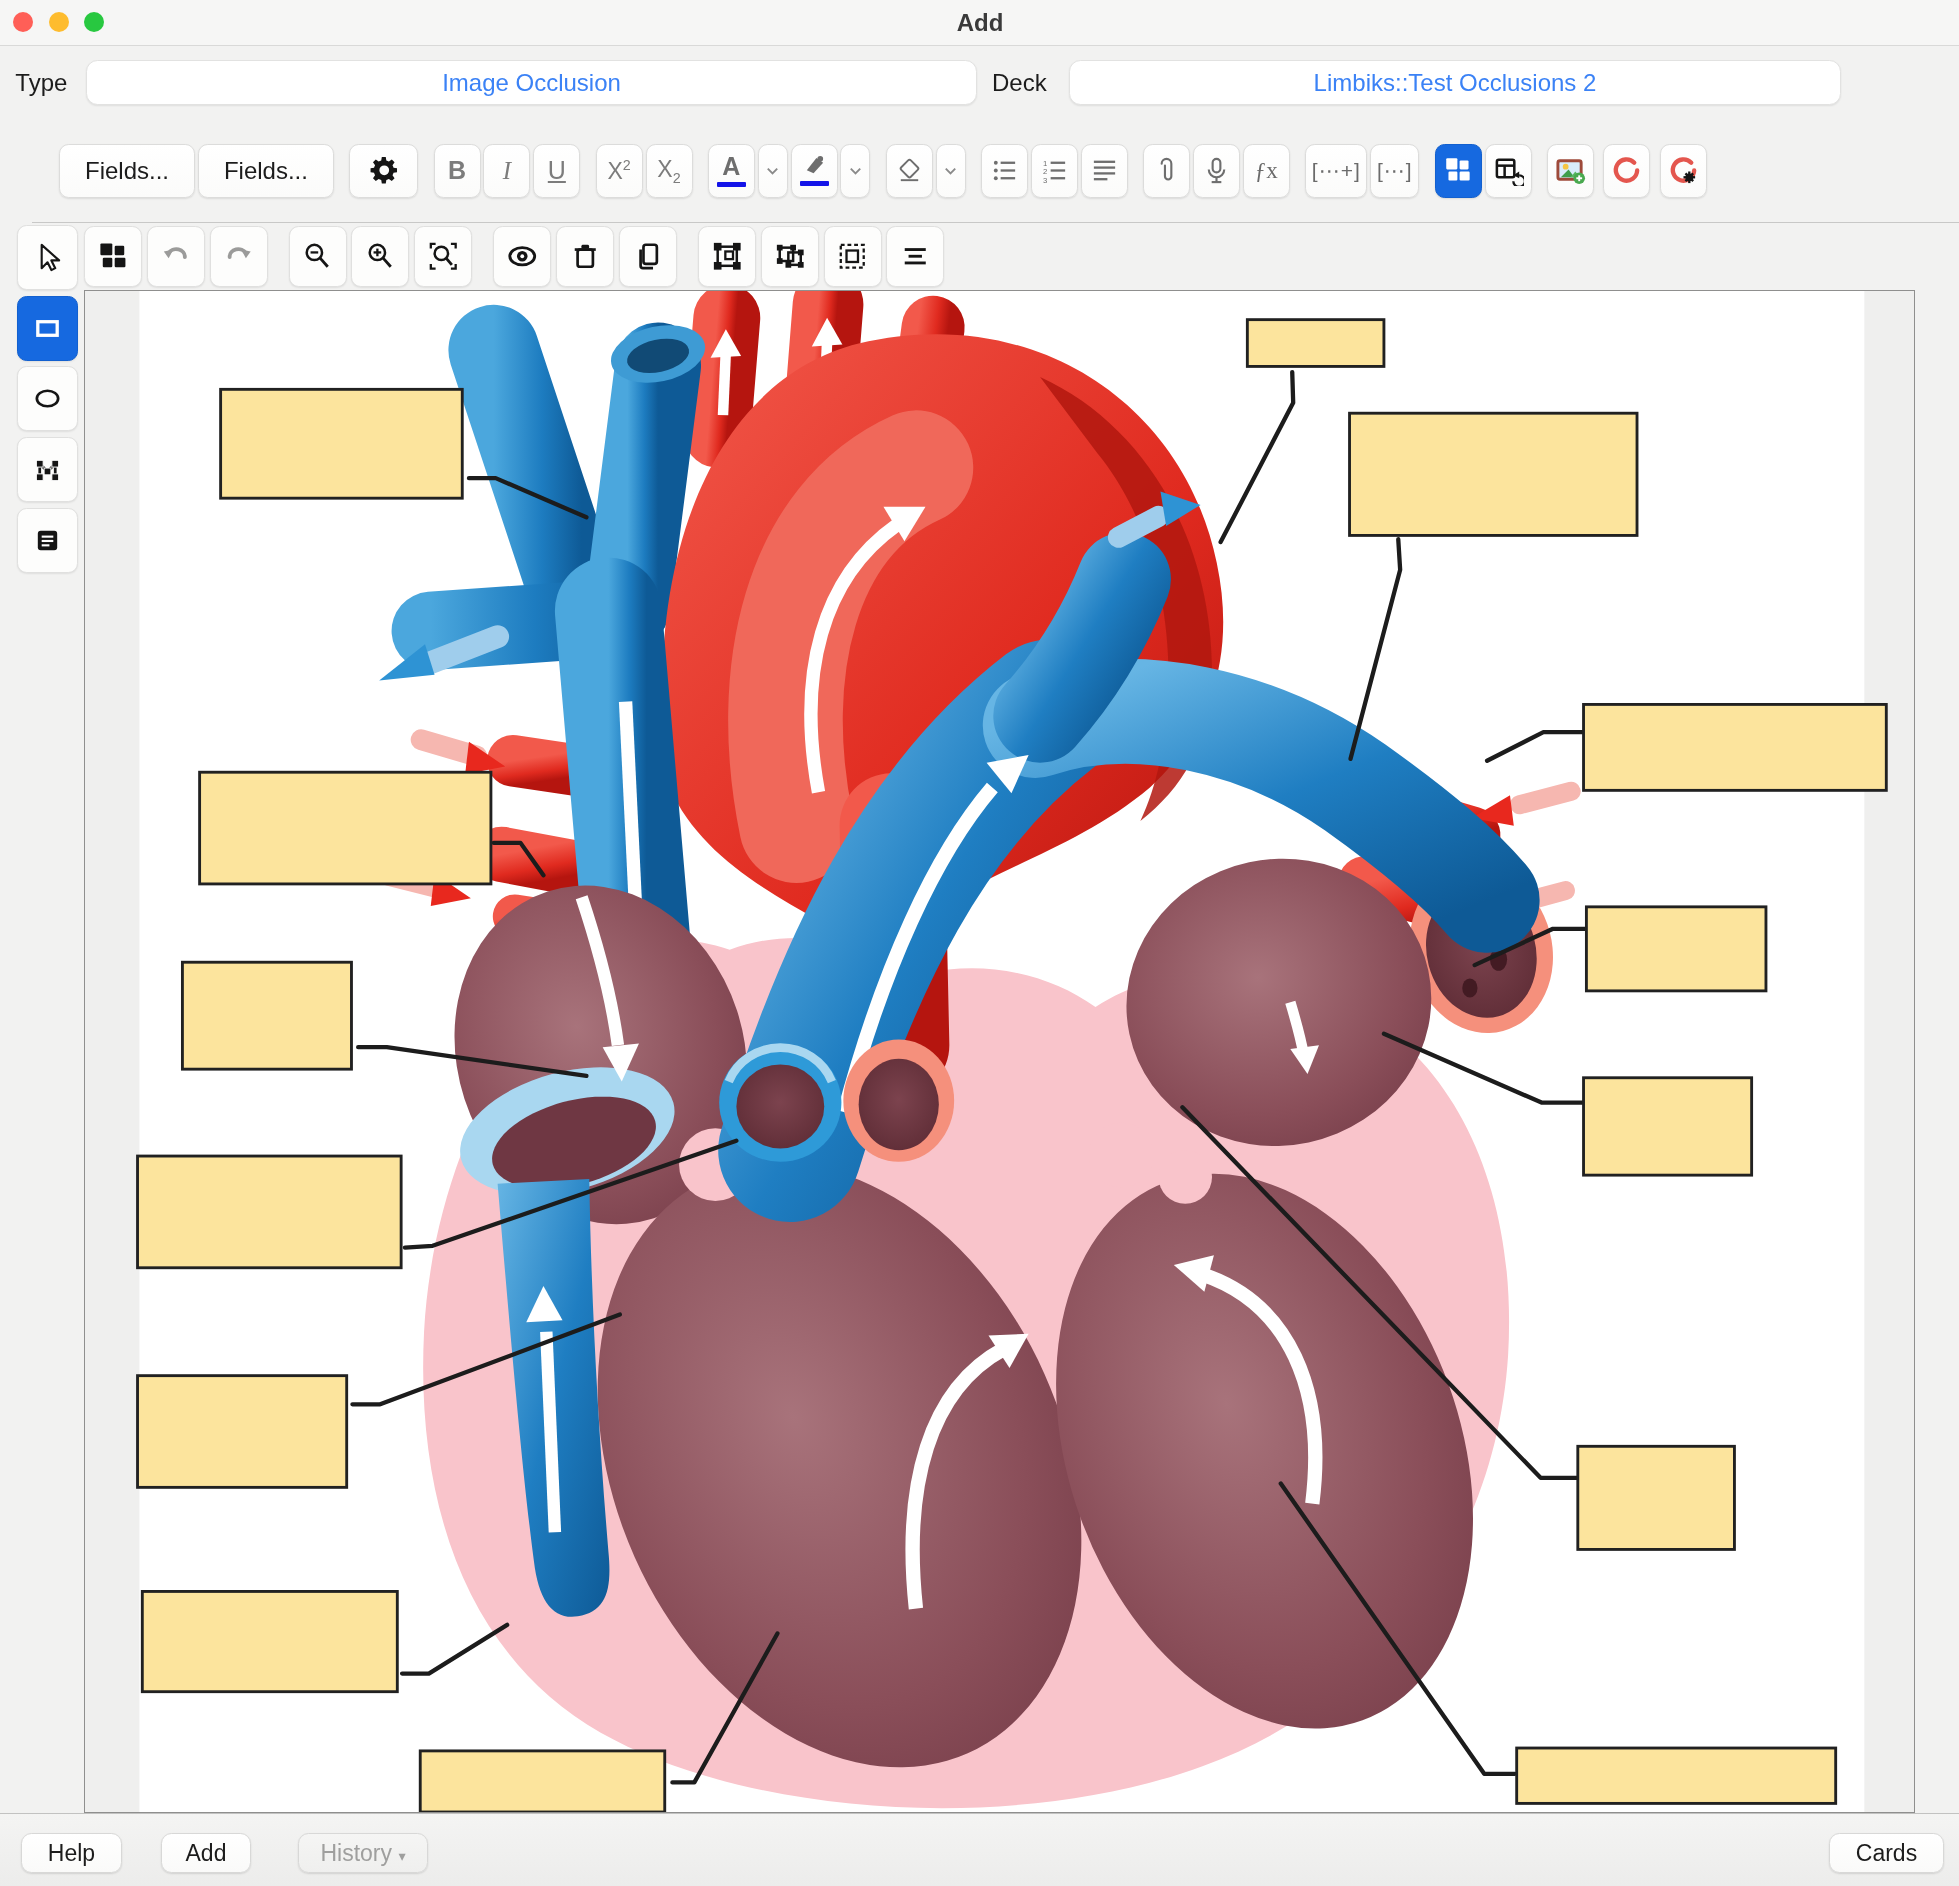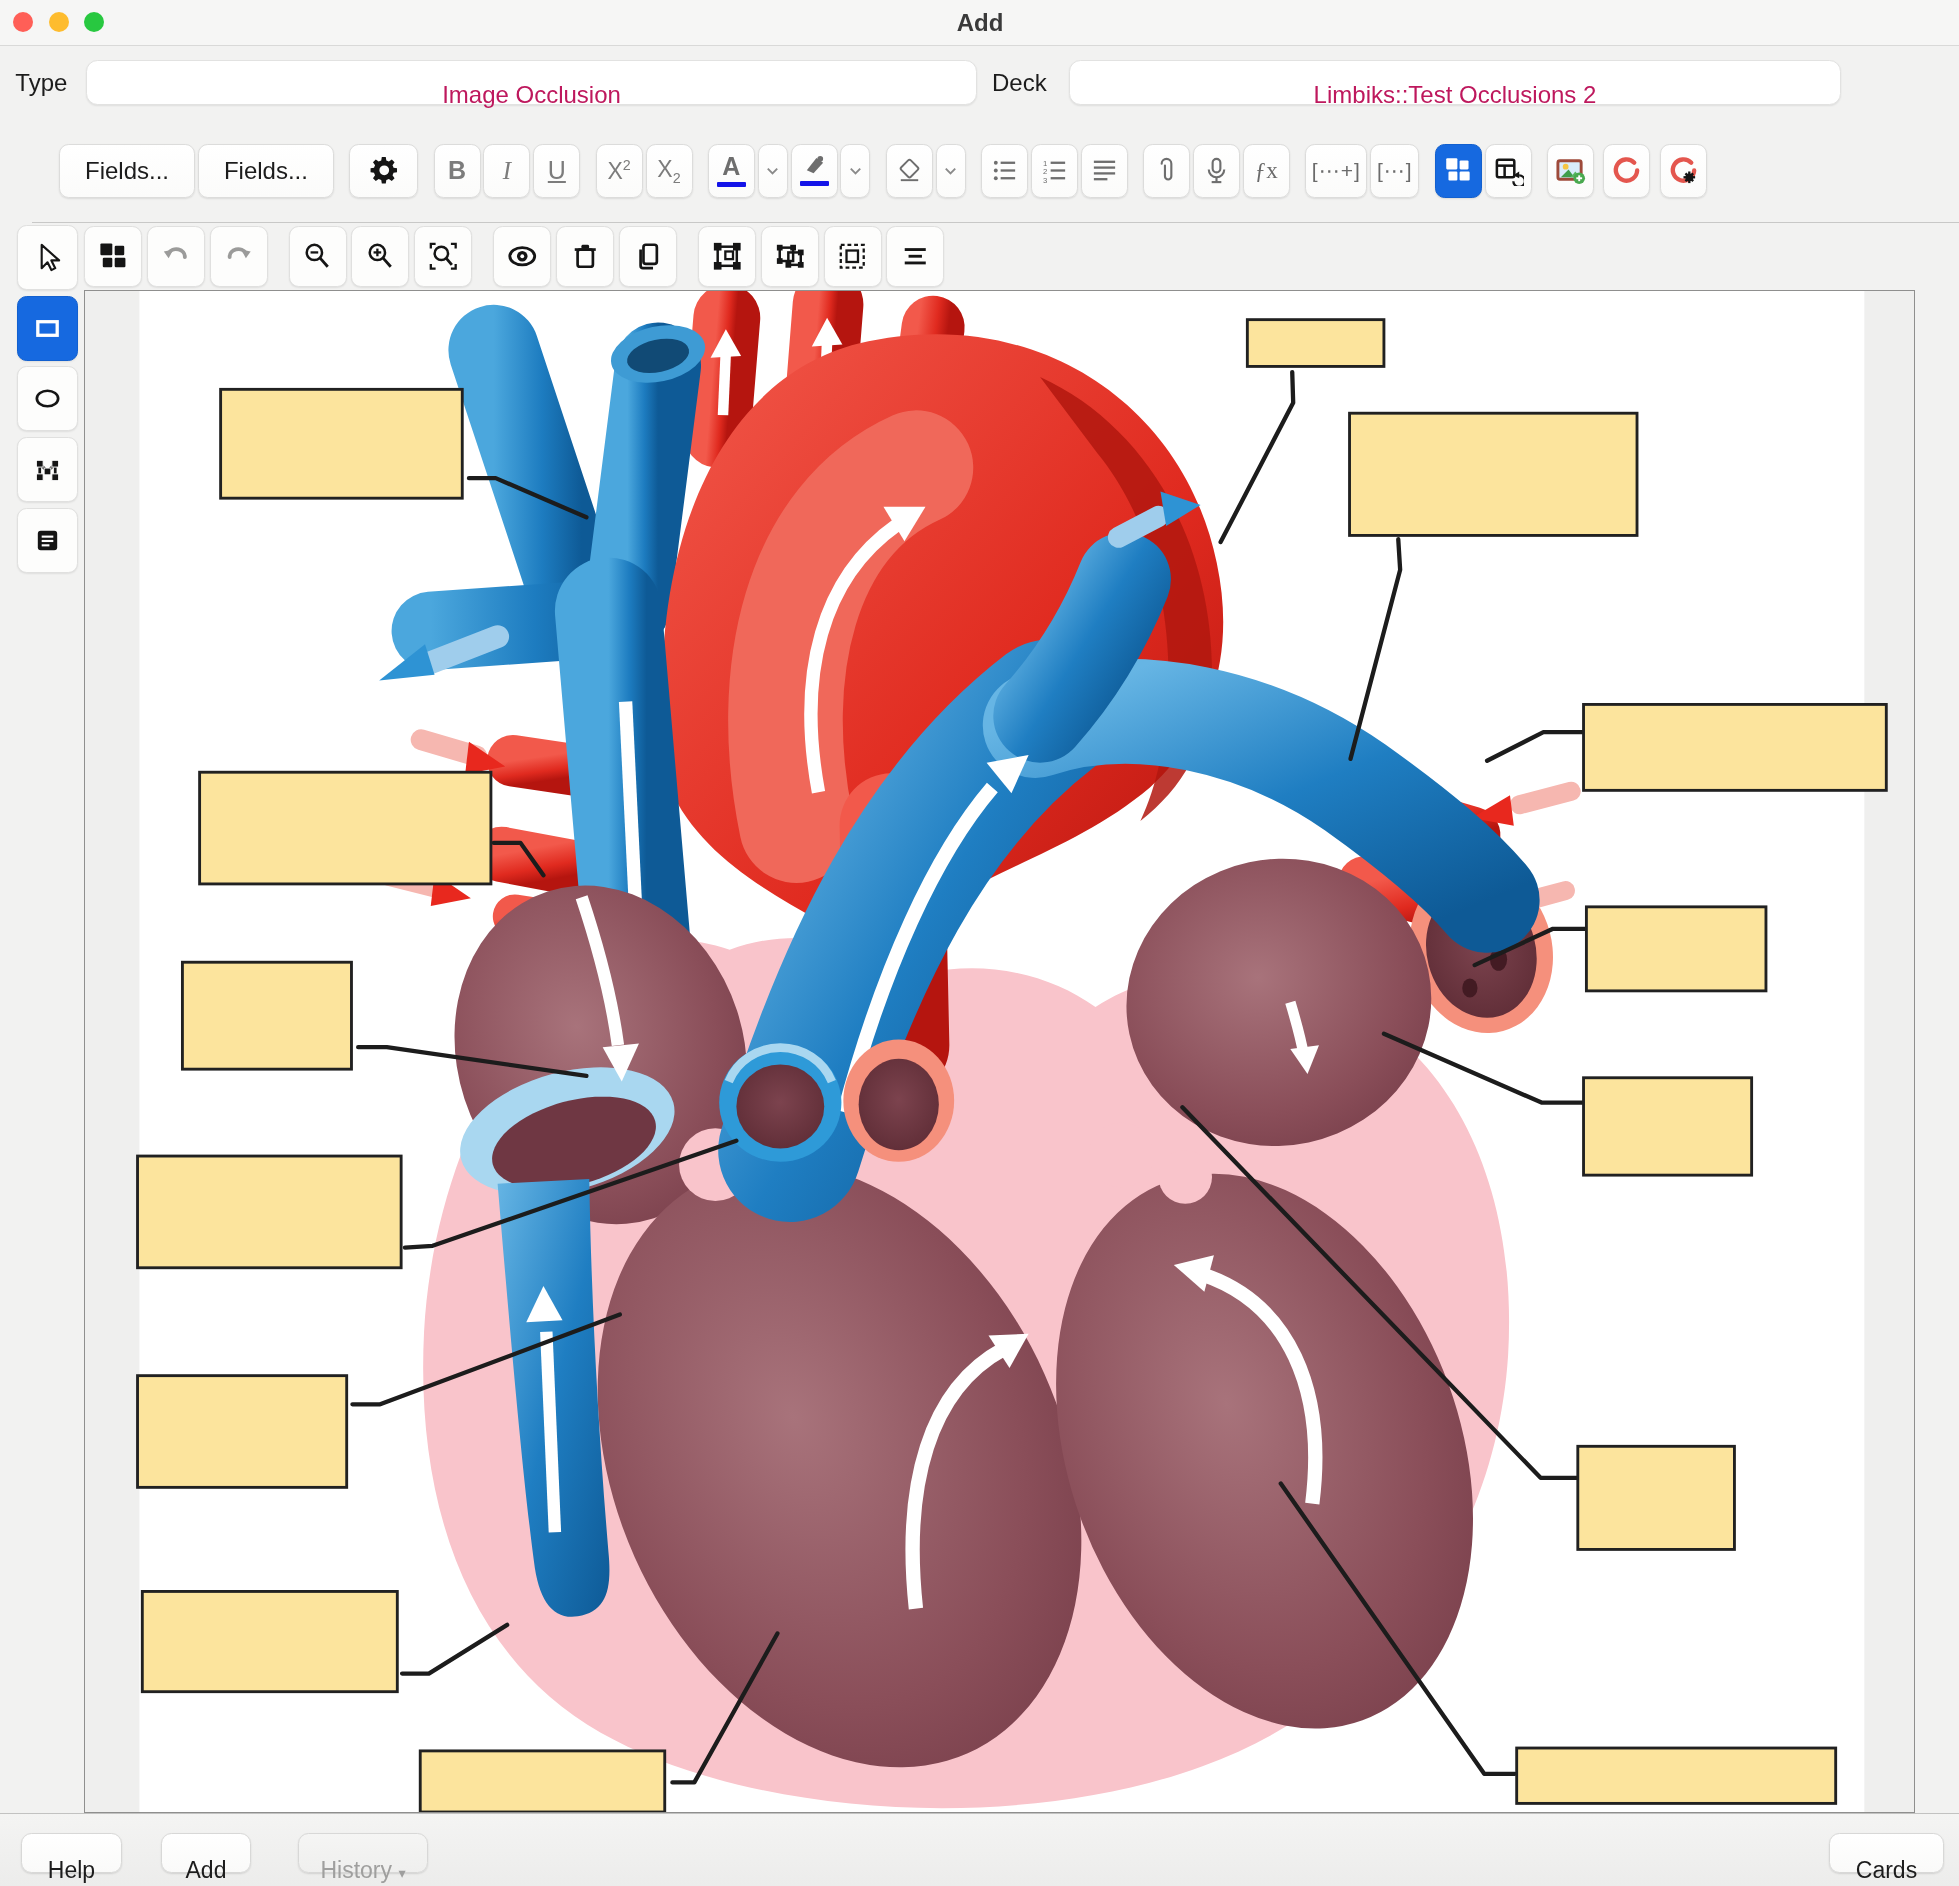--- a/index.html
+++ b/index.html
@@ -12,21 +12,21 @@
   .lights{position:absolute;left:13.4px;top:12.4px;display:flex;gap:15.3px;}
   .tl{width:20px;height:20px;border-radius:50%;display:inline-block;}
   .tl.red{background:#ff5f57;}
   .tl.yellow{background:#febc2e;}
   .tl.green{background:#28c840;}
   .win-title{position:absolute;left:0;right:0;top:0;height:46px;line-height:46px;text-align:center;font-size:24px;font-weight:bold;color:#3a3a3a;}
 
   
   .type-row{position:absolute;left:0;top:46px;width:1960px;height:73px;text-decoration:underline;}
   .fld-label{position:absolute;top:0;height:73px;line-height:73px;font-size:24px;color:#1c1c1c;}
-  .pill{position:absolute;top:14.3px;height:45px;background:#ffffff;border:1px solid #e2e2e1;border-radius:11.5px;box-shadow:0 1px 1.9px rgba(0,0,0,.08);font-size:24px;color:#be185d;text-align:center;line-height:43px;cursor:default;padding:12px;}
+  .pill{position:absolute;top:14.3px;height:45px;background:#ffffff;border:1px solid #e2e2e1;border-radius:11.5px;box-shadow:0 1px 1.9px rgba(0,0,0,.08);font-size:24px;color:#3b82f6;text-align:center;line-height:43px;cursor:default;padding:0;}
 
   
   .fmt-toolbar{position:absolute;left:0;top:119px;width:1960px;height:104px;border-bottom:1.9px solid #c8c8c7;display:flex;align-items:center;padding-left:27px;gap:15.3px;margin-left:32px;}
   .grp{display:flex;gap:2.9px;}
   .btn{background:linear-gradient(#ffffff,#fbfbfa);border:1px solid #dcdcdb;border-radius:9.6px;box-shadow:0 1px 1.9px rgba(0,0,0,.10);height:54px;min-width:47px;display:flex;align-items:center;justify-content:center;font-size:23px;color:#1c1c1c;padding:0 5.7px;cursor:default;}
   .btn.txt{padding:0 25px;font-size:24px;}
   .btn.narrow{min-width:30px;padding:0 1.9px;}
   .btn.active-blue{background:#1669e0;border-color:#1260cf;}
   .glyph{color:#7c7c7c;font-size:25px;}
   .glyph.b{font-weight:bold;}
@@ -46,21 +46,21 @@
   .side-tools{position:absolute;left:17px;top:225px;width:61px;display:flex;flex-direction:column;gap:5.7px;}
   .toolbtn{background:#fdfdfc;border:1px solid #e0e0df;border-radius:9.6px;box-shadow:0 1px 1.9px rgba(0,0,0,.08);width:61px;height:65px;display:flex;align-items:center;justify-content:center;cursor:default;padding:0;}
   .toolbtn.active{background:#1669e0;border-color:#1260cf;}
 
   
   .canvas-wrap{position:absolute;left:84px;top:290px;width:1831px;height:1523px;border:1.9px solid #8f8f8e;background:#efefee;}
   .canvas-wrap svg{display:block;width:100%;height:100%;}
 
   
   .bottombar{position:absolute;left:0;top:1813px;width:1960px;height:74px;background:linear-gradient(#f4f4f3,#ececeb);border-top:1.9px solid #c2c2c1;}
-  .bbtn{position:absolute;top:19px;height:40px;background:linear-gradient(#ffffff,#fafaf9);border:1px solid #d8d8d7;border-radius:10.5px;box-shadow:0 1px 1.9px rgba(0,0,0,.12);font-size:23px;color:#1c1c1c;text-align:center;line-height:38px;padding:17px;cursor:default;}
+  .bbtn{position:absolute;top:19px;height:40px;background:linear-gradient(#ffffff,#fafaf9);border:1px solid #d8d8d7;border-radius:10.5px;box-shadow:0 1px 1.9px rgba(0,0,0,.12);font-size:23px;color:#1c1c1c;text-align:center;line-height:38px;padding:0;cursor:default;}
   .bbtn.disabled{color:#9f9f9e;background:linear-gradient(#f5f5f4,#efefee);}
   .caret{font-size:14.3px;}
 </style>
 </head>
 <body>
 
 <div id="stage">
 
   <div class="titlebar">
     <div class="lights">

